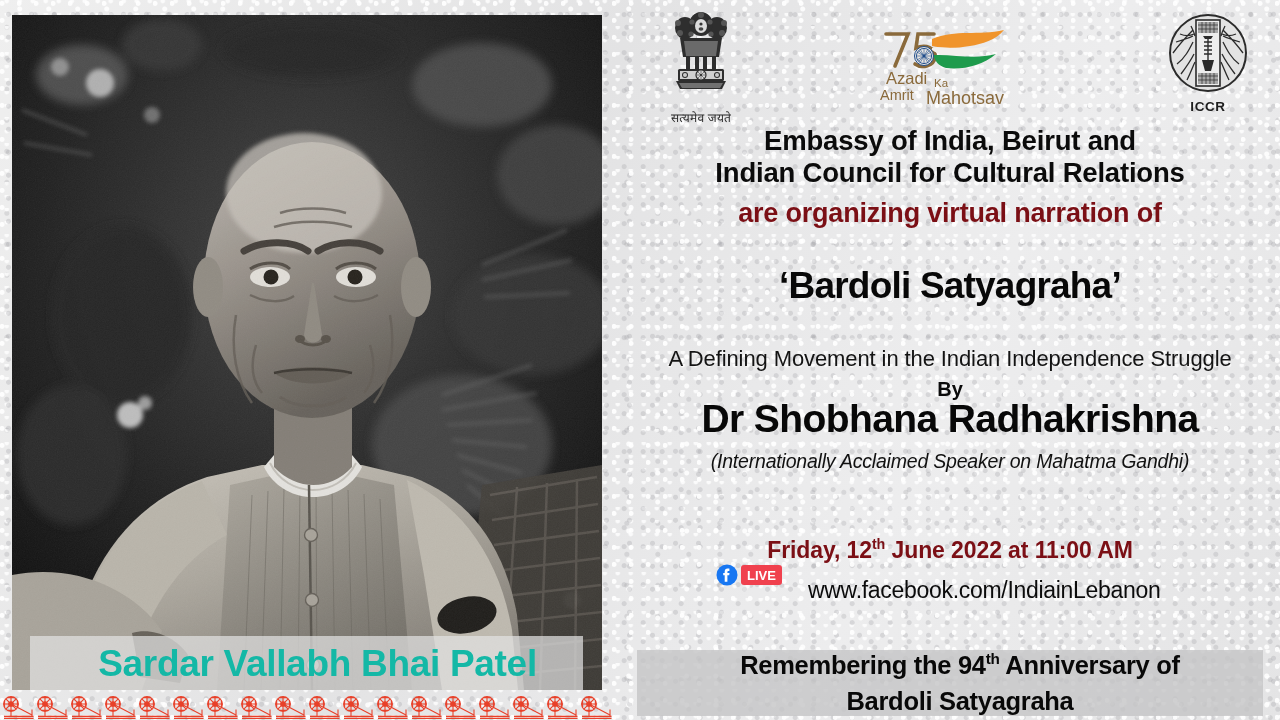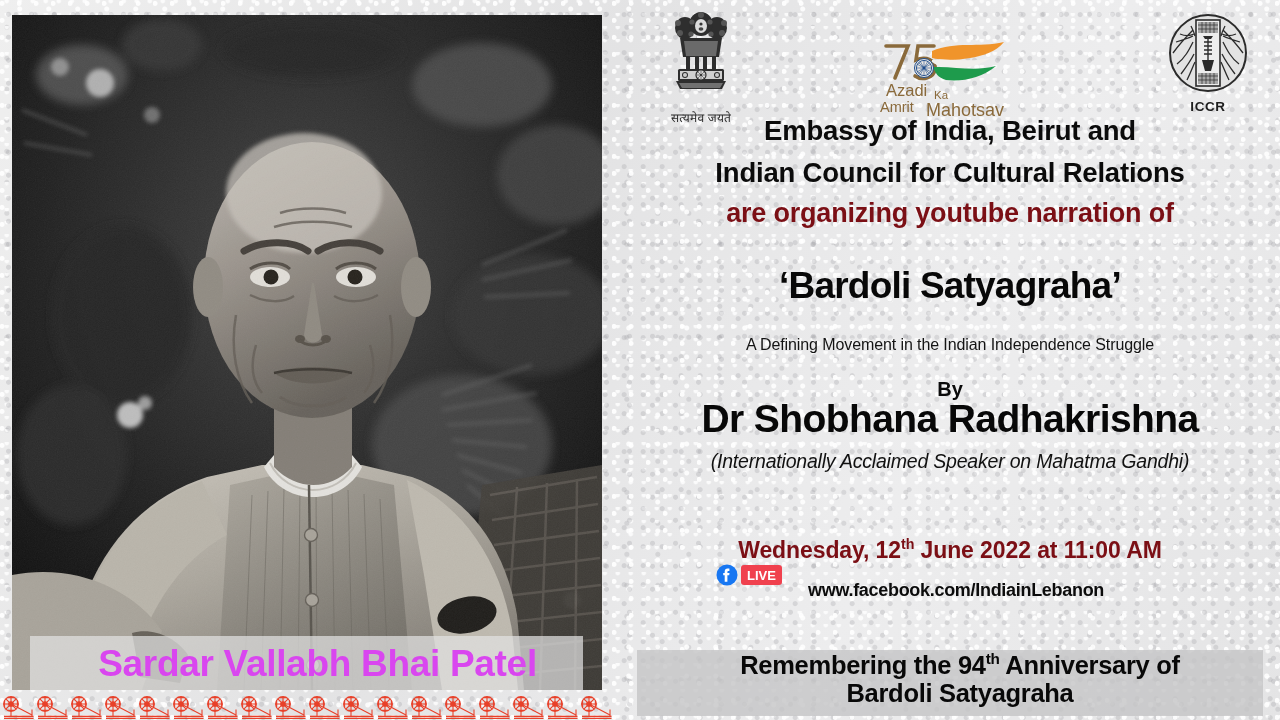--- a/index.html
+++ b/index.html
@@ -37,64 +37,64 @@
   #photo-canvas { position:absolute; inset:0; }
 
   #photo-caption {
     position:absolute; left:18px; top:621px;
     width:553px; height:55px;
     background:rgba(226,226,226,.72);
     display:flex; align-items:center; justify-content:center;
     z-index:6;
   }
   #photo-caption span {
-    font-size:37px; font-weight:700; color:#d946ef;
+    font-size:37px; font-weight:700; color:#14b8a6;
     letter-spacing:-0.3px; white-space:nowrap;margin-left:22px;
   }
 
   
   #charkha-strip {
     position:absolute; left:0; bottom:0; width:620px; height:28px;
     display:flex; align-items:flex-end; z-index:8; overflow:hidden;
   }
   #charkha-strip svg { display:block; flex:0 0 auto; }
 
   
   #right {
     position:absolute; left:620px; top:0; width:660px; height:720px;
   }
 
   
   #logos { position:absolute; left:0; top:8px; width:660px; height:110px; }
   #emblem-ashoka { position:absolute; left:48px; top:3px; width:66px; text-align:center; }
   #emblem-ashoka .satyam { font-size:12px; color:#2b2b2b; margin-top:8px; letter-spacing:.2px;}
-  #logo-azadi { position:absolute; left:258px; top:28px; width:150px; }
+  #logo-azadi { position:absolute; left:258px; top:16px; width:150px; }
   #logo-iccr { position:absolute; left:545px; top:4px; width:86px; text-align:center; }
   #logo-iccr .iccr-label { font-size:13.5px; font-weight:700; color:#1e1e1e; letter-spacing:.6px; margin-top:1px;}
 
   
   .tcenter { text-align:center; width:660px; position:absolute; left:0; }
 
   #org-line1, #org-line2 {
     font-size:27.5px; font-weight:700; color:#0b0b0b; line-height:1.12;
     letter-spacing:-0.2px;
   }
-  #org-line1 { top:116px; }
+  #org-line1 { top:126px; }
   #org-line2 { top:158px; }
   #org-line3 {
     top:198px; font-size:27px; font-weight:700; color:#7B0F15;
     line-height:1.12; letter-spacing:-0.2px;
   }
 
   #title-main {
     top:265px; font-size:37px; font-weight:700; color:#080808;
     letter-spacing:-0.8px;
   }
   #title-sub {
-    top:336px; font-size:16px; font-weight:400; color:#141414;
+    top:346px; font-size:22px; font-weight:400; color:#141414;
     letter-spacing:-0.1px;
   }
 
   #by-label { top:378px; font-size:20px; font-weight:700; color:#0b0b0b; }
   #speaker-name {
     top:397px; font-size:39px; font-weight:700; color:#080808; letter-spacing:-0.6px;
   }
   #speaker-note {
     top:450px; font-size:19.5px; font-style:italic; font-weight:400; color:#111;
     letter-spacing:-0.2px;
@@ -106,29 +106,29 @@
   #live-date {
     top:536px; font-size:23px; font-weight:700; color:#7B0F15; letter-spacing:-0.1px;
   }
   #live-date sup { font-size:.62em; vertical-align:super; }
 
   
   #social { position:absolute; left:0; top:562px; width:660px; }
   .social-row { display:flex; align-items:center; height:26px; padding-left:96px; }
   .social-badge { width:72px; flex:0 0 72px; display:flex; align-items:center; }
   .social-url {
-    font-size:18px; font-weight:700; color:#0c0c0c; letter-spacing:-0.3px;
+    font-size:23px; font-weight:400; color:#0c0c0c; letter-spacing:-0.3px;
     margin-left:20px; white-space:nowrap;margin-top:31px;
   }
 
   
   #bottom-banner {
     position:absolute; left:17px; top:650px; width:626px; height:66px;
     background:rgba(196,196,198,.80);
-    display:flex; flex-direction:column; align-items:center; justify-content:flex-start;padding-left:20px;
+    display:flex; flex-direction:column; align-items:center; justify-content:space-between;padding-left:20px;
   }
   #bottom-banner .bb-line {
     font-size:25.5px; font-weight:700; color:#080808; line-height:1.12; letter-spacing:-0.3px;
   }
   #bottom-banner sup { font-size:.6em; vertical-align:super; }
 </style>
 </head>
 <body>
 
 <div id="poster">
@@ -463,31 +463,31 @@
             <path d="M37 30 L45 30 M37 34 L45 34 M37 38 L45 38 M37 42 L45 42"></path>
           </g>
           <path d="M35 48 L47 48 L44 59 L38 59 Z" fill="#2b2b2b"></path>
         </svg>
         <div class="iccr-label">ICCR</div>
       </div>
     </div>
 
     <div class="tcenter" id="org-line1">Embassy of India, Beirut and</div>
     <div class="tcenter" id="org-line2">Indian Council for Cultural Relations</div>
-    <div class="tcenter" id="org-line3">are organizing youtube narration of</div>
+    <div class="tcenter" id="org-line3">are organizing virtual narration of</div>
 
     <div class="tcenter" id="title-main">‘Bardoli Satyagraha’</div>
     <div class="tcenter" id="title-sub">A Defining Movement in the Indian Independence Struggle</div>
 
     <div class="tcenter" id="by-label">By</div>
     <div class="tcenter" id="speaker-name">Dr Shobhana Radhakrishna</div>
     <div class="tcenter" id="speaker-note">(Internationally Acclaimed Speaker on Mahatma Gandhi)</div>
 
     <div class="tcenter" id="live-date">
-      <span>Wednesday, 12</span><sup>th</sup><span> June 2022 at  11:00 AM</span>
+      <span>Friday, 12</span><sup>th</sup><span> June 2022 at  11:00 AM</span>
     </div>
 
     <div id="social">
 
       <div class="social-row">
         <span class="social-badge">
           <svg width="70" height="22" viewBox="0 0 70 22">
             <circle cx="11" cy="11" r="10.5" fill="#1877F2"></circle>
             <path d="M13.2 11.2 h-1.8 v6.6 h-2.7 v-6.6 H7.2 V8.9 h1.5 V7.5
                      c0-1.9 1.1-2.9 2.9-2.9 h1.8 v2.3 h-1.2 c-.5 0-.8.3-.8.9 v1.1 h2.1 z" fill="#fff"></path>

